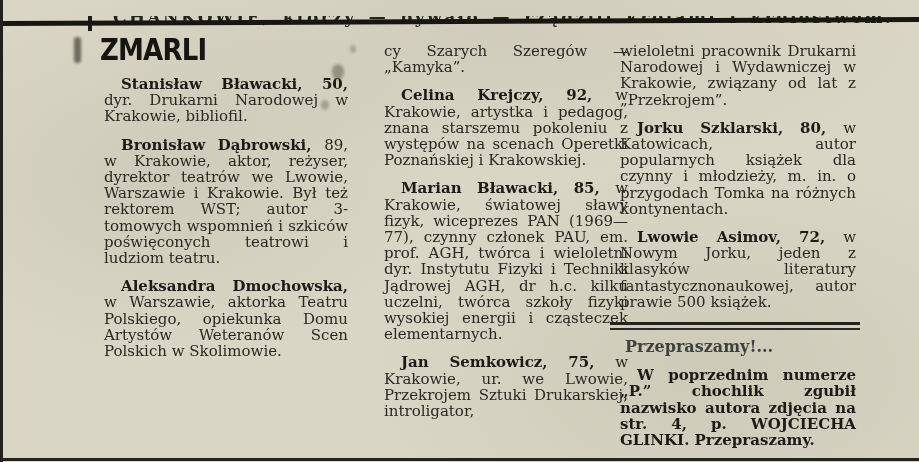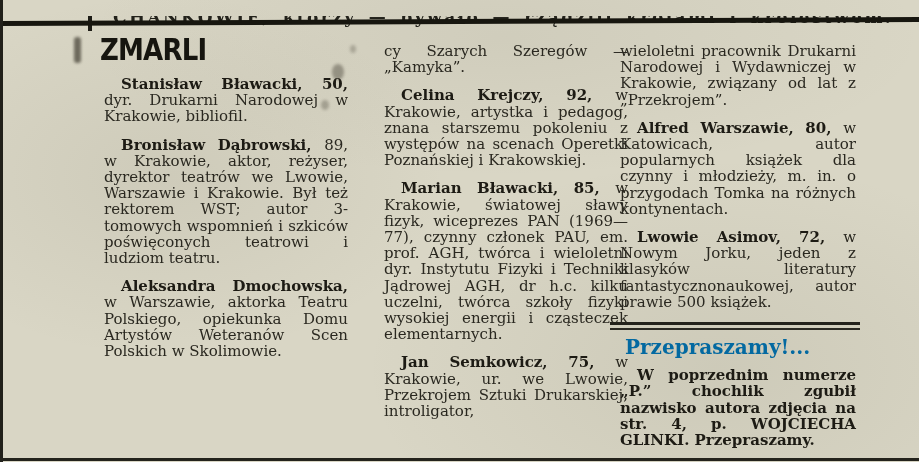--- a/index.html
+++ b/index.html
@@ -31,21 +31,21 @@
   #col3{left:608px;top:31px;width:260px;}
   .headline{
     font-family:"DejaVu Sans", sans-serif;font-weight:bold;font-size:31px;line-height:30px;
     letter-spacing:-1px;color:#16150f;margin:0 0 7px 8px;
     transform:scaleX(.84);transform-origin:left center;text-align:left;
   }
   .para{margin:12px;}
   .para.indent{text-indent:17px;}
   .para strong{font-weight:bold;color:#1d1b14;}
   .para.allbold{font-weight:bold;color:#1d1b14;}
-  .subhead{margin:9px 0 5px 0;font-weight:bold;font-size:20px;color:#0369a1;text-align:left;text-indent:17px;}
+  .subhead{margin:9px 0 5px 0;font-weight:bold;font-size:16px;color:#404040;text-align:left;text-indent:17px;}
   .rule{margin:10px 2px 7px 2px;height:3px;border-top:3px solid #23221b;border-bottom:2px solid #2a2922;width:calc(100% - 10px);}
   
   .smudge{position:absolute;background:#4b473b;border-radius:50%;filter:blur(1.5px);}
   .s1{left:74px;top:37px;width:7px;height:26px;opacity:.75;border-radius:3px;}
   .s2{left:332px;top:64px;width:12px;height:16px;opacity:.45;}
   .s3{left:321px;top:100px;width:8px;height:10px;opacity:.35;}
   .s4{left:350px;top:45px;width:6px;height:8px;opacity:.3;}
 </style>
 </head>
 <body>
@@ -70,21 +70,21 @@
   <div>
       <p class="para"><span>cy Szarych Szeregów — „Kamyka”.</span></p>
       <p class="para indent"><strong>Celina Krejczy, 92, </strong><span>w Krakowie, artystka i pedagog, znana starszemu pokoleniu z występów na scenach Operetki Poznańskiej i Krakowskiej.</span></p>
       <p class="para indent"><strong>Marian Bławacki, 85, </strong><span>w Krakowie, światowej sławy fizyk, wiceprezes PAN (1969—77), czynny członek PAU, em. prof. AGH, twórca i wieloletni dyr. Instytutu Fizyki i Techniki Jądrowej AGH, dr h.c. kilku uczelni, twórca szkoły fizyki wysokiej energii i cząsteczek elementarnych.</span></p>
       <p class="para indent"><strong>Jan Semkowicz, 75, </strong><span>w Krakowie, ur. we Lwowie, Przekrojem Sztuki Drukarskiej, introligator,</span></p>
     </div>
 </div>
 <div class="column" id="col3">
   <div>
       <p class="para"><span>wieloletni pracownik Drukarni Narodowej i Wydawniczej w Krakowie, związany od lat z „Przekrojem”.</span></p>
-      <p class="para indent"><strong>Alfred Warszawie, 80, </strong><span>w Katowicach, autor popularnych książek dla czynny i młodzieży, m. in. o przygodach Tomka na różnych kontynentach.</span></p>
+      <p class="para indent"><strong>Jorku Szklarski, 80, </strong><span>w Katowicach, autor popularnych książek dla czynny i młodzieży, m. in. o przygodach Tomka na różnych kontynentach.</span></p>
       <p class="para indent"><strong>Lwowie Asimov, 72, </strong><span>w Nowym Jorku, jeden z klasyków literatury fantastycznonaukowej, autor prawie 500 książek.</span></p>
       <div class="rule"></div>
       <p class="subhead">Przepraszamy!...</p>
       <p class="para indent allbold"><span>W poprzednim numerze „P.” chochlik zgubił nazwisko autora zdjęcia na str. 4, p. WOJCIECHA GLINKI. Przepraszamy.</span></p>
     </div>
 </div>
 
 <div class="smudge s1"></div>
 <div class="smudge s2"></div>
 <div class="smudge s3"></div>

